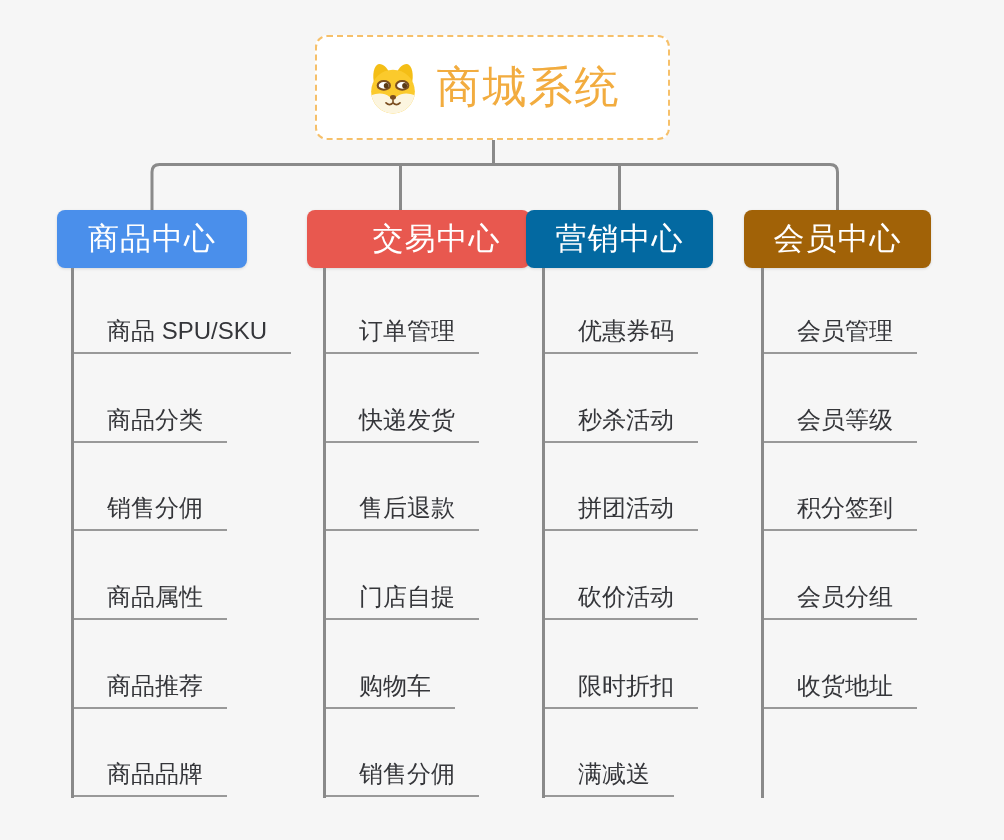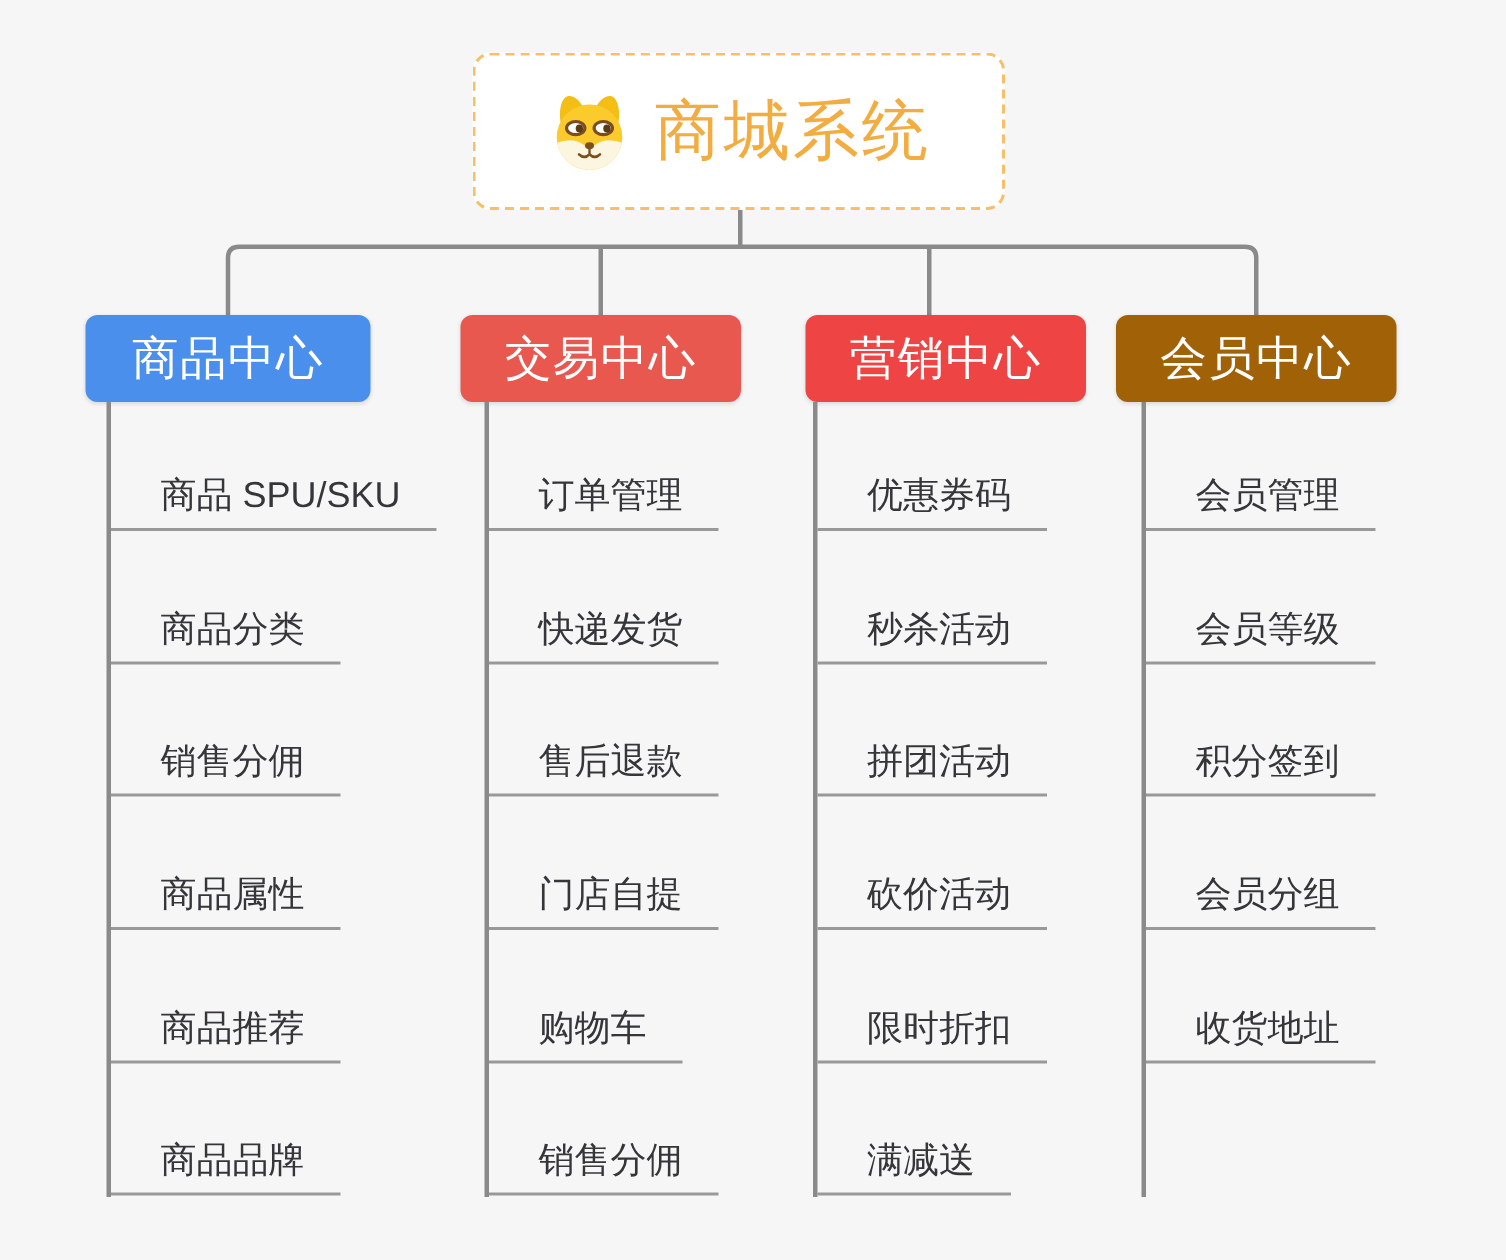--- a/index.html
+++ b/index.html
@@ -28,21 +28,21 @@
   .doge{width:56px;height:56px;flex:0 0 auto;}
 
   
   .branch{
     position:absolute;top:210px;height:58px;border-radius:8px;
     display:flex;align-items:center;justify-content:center;
     box-shadow:0 1px 3px rgba(0,0,0,0.12);
   }
   .branch span{color:#ffffff;font-size:31px;letter-spacing:1px;white-space:nowrap;}
   .branch-0{left:57px;width:190px;text-align:center;}
-  .branch-1{left:307px;width:187px;}
+  .branch-1{left:307px;width:187px;padding-left:36px;}
   .branch-2{left:526px;width:187px;}
   .branch-3{left:744px;width:187px;}
 
   
   .column{
     position:absolute;top:268px;height:530px;width:280px;
     border-left:3px solid #8a8a8a;
   }
   .column-0{left:71px;padding-left:24px;}
   .column-1{left:323px;padding-left:44px;}
@@ -99,21 +99,21 @@
     </svg>
     <span class="root-label">商城系统</span>
   </div>
 
   <div class="branch branch-0" style="background-color: rgb(74, 143, 235);">
     <span>商品中心</span>
   </div>
   <div class="branch branch-1" style="background-color: rgb(232, 88, 79);">
     <span>交易中心</span>
   </div>
-  <div class="branch branch-2" style="background-color: #ef4444; margin-left: 11px;">
+  <div class="branch branch-2" style="background-color: #0369a1;">
     <span>营销中心</span>
   </div>
   <div class="branch branch-3" style="background-color: #a16207;">
     <span>会员中心</span>
   </div>
 
   <div class="column column-0">
     <div class="child">
         <span class="child-label">商品 SPU/SKU</span>
       </div>

